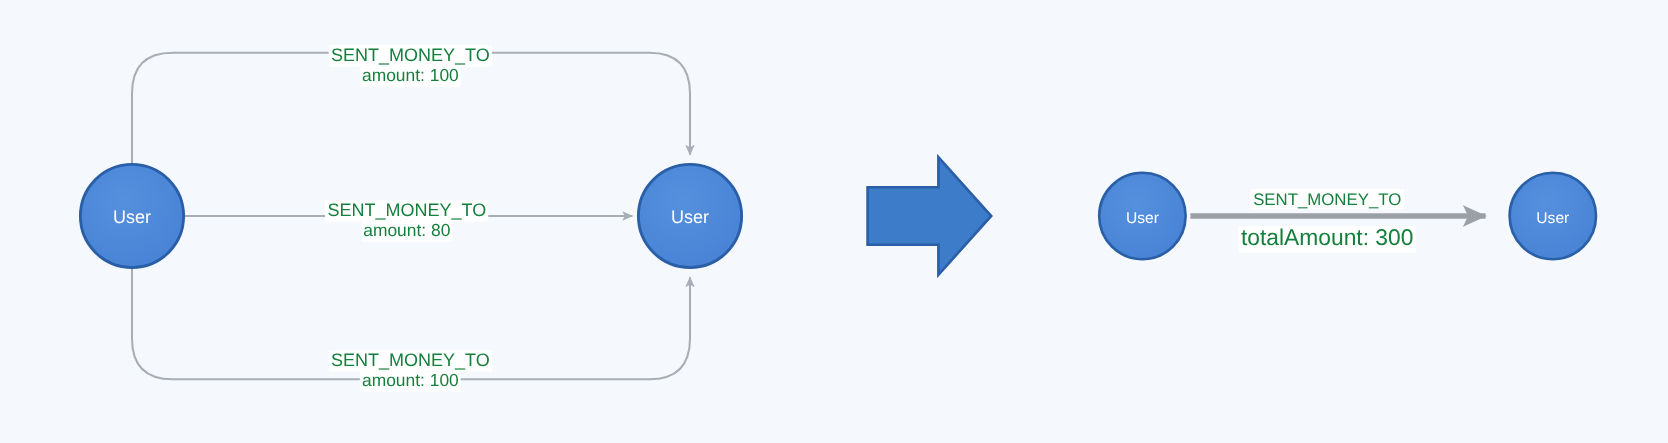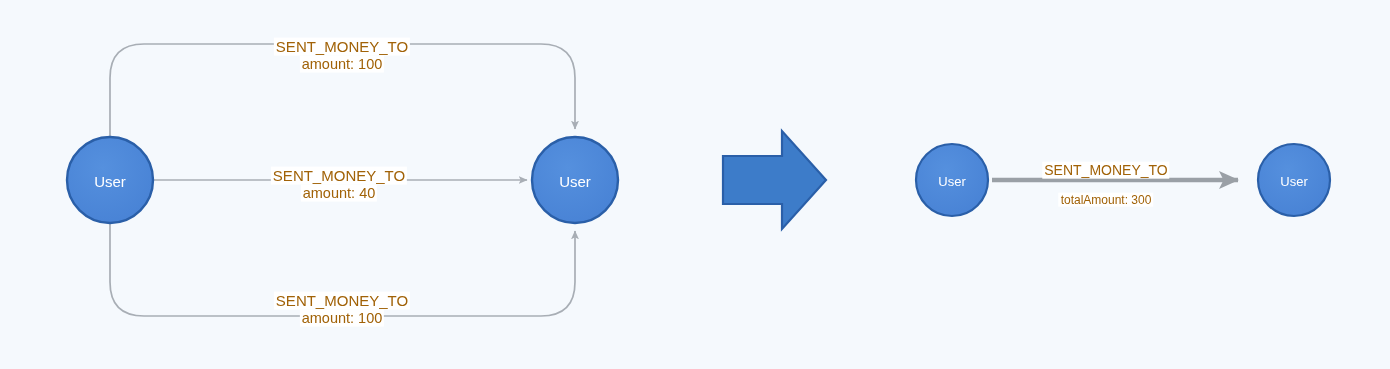--- a/index.html
+++ b/index.html
@@ -26,30 +26,30 @@
     position:absolute;
     transform:translate(-50%,-50%);
     text-align:center;
     line-height:1.18;
     white-space:nowrap;
     pointer-events:none;
   }
   .edge-label .ln{
     display:block;
     background:#ffffff;
-    color:#a16207;
+    color:#15803d;
     font-family:"Liberation Sans",sans-serif;
     font-size:15px;
     padding:0 2px;
     width:max-content;
     margin:0 auto;
   }
   .edge-label .ln.sub{font-size:14.5px;}
   .edge-label.compact .ln{font-size:14px;}
-  .edge-label.compact .ln.sub{font-size:12px;margin-top:14px;}
+  .edge-label.compact .ln.sub{font-size:19px;margin-top:14px;}
 </style>
 </head>
 <body>
 
 <div id="stage">
 
   <svg width="1390" height="369" viewBox="0 0 1390 369">
     <defs>
       <marker id="ah-thin" markerWidth="10" markerHeight="10" refX="8.4" refY="4" orient="auto" markerUnits="userSpaceOnUse">
         <path d="M0,0 L9,4 L0,8 L2.1,4 Z" fill="#a8aeb5"></path>
@@ -102,21 +102,21 @@
     </g>
   </svg>
 
   <div class="edge-label" style="left:342px;top:55px;">
     <span class="ln">SENT_MONEY_TO</span>
     <span class="ln sub">amount: 100</span>
   </div>
 
   <div class="edge-label" style="left:339px;top:184px;">
     <span class="ln">SENT_MONEY_TO</span>
-    <span class="ln sub">amount: 40</span>
+    <span class="ln sub">amount: 80</span>
   </div>
 
   <div class="edge-label" style="left:342px;top:309px;">
     <span class="ln">SENT_MONEY_TO</span>
     <span class="ln sub">amount: 100</span>
   </div>
 
   <div class="edge-label compact" style="left:1106px;top:184px;">
     <span class="ln">SENT_MONEY_TO</span>
     <span class="ln sub">totalAmount: 300</span>

